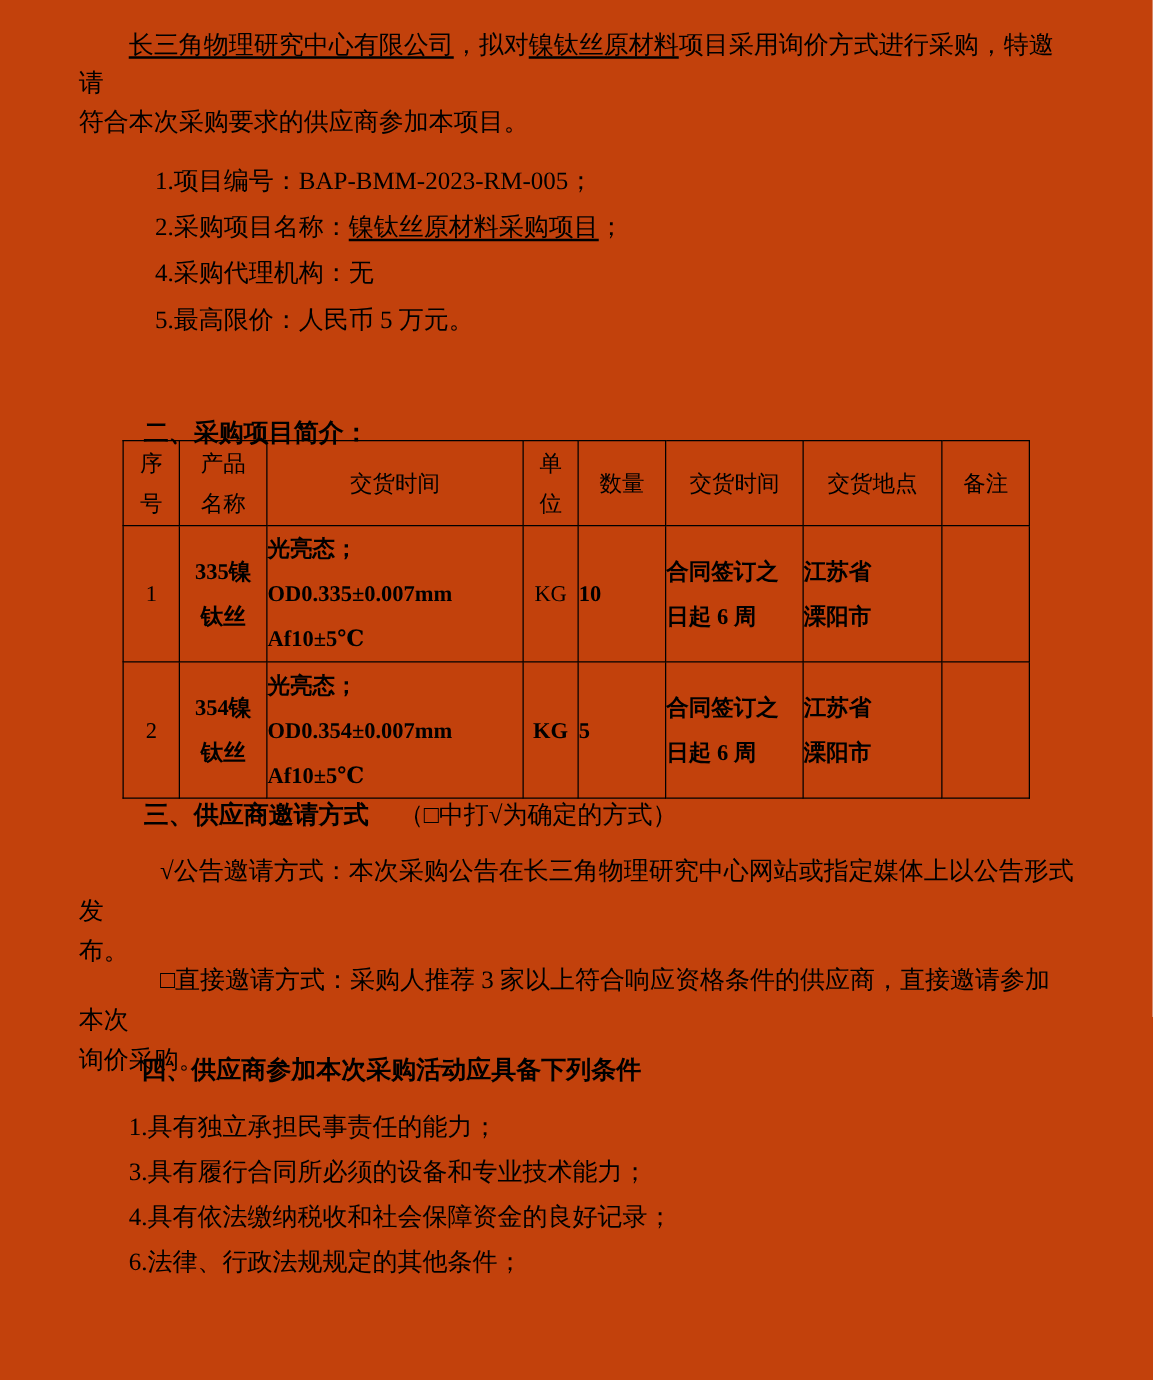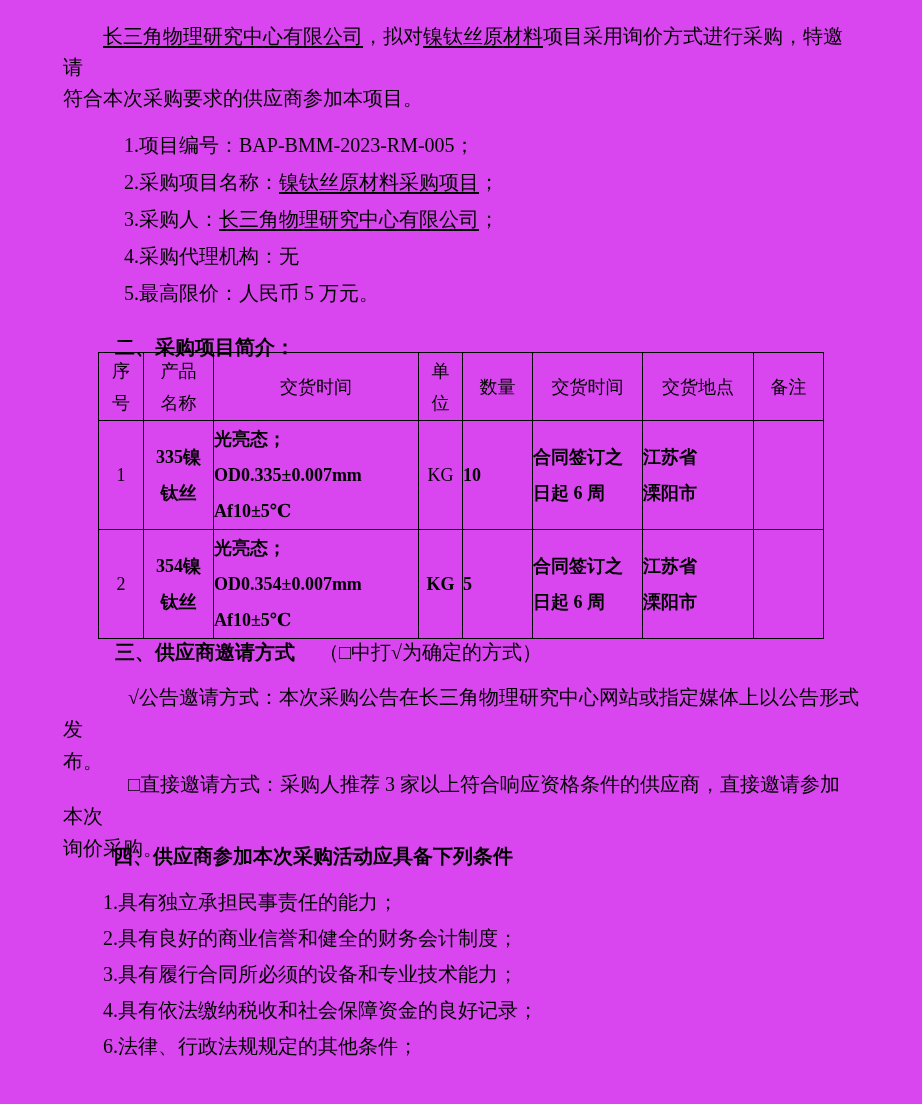--- a/index.html
+++ b/index.html
@@ -4,21 +4,21 @@
 <style>
   * { margin:0; padding:0; box-sizing:border-box; }
   html,body { background:#ffffff; }
   body {
     width:922px; height:1104px;
     position:relative;
     font-family:"Liberation Serif","DejaVu Serif",serif;
     color:#000;
     overflow:hidden;
   }
-  .page { position:absolute; left:0; top:0; width:922px; height:1104px; background:#d946ef; }
+  .page { position:absolute; left:0; top:0; width:922px; height:1104px; background:#c2410c; }
 
   
   .hd {
     position:absolute;
     font-family:"Liberation Sans","DejaVu Sans",sans-serif;
     font-weight:bold;
     font-size:20px;
     line-height:30px;
     white-space:nowrap;
   }
@@ -75,21 +75,20 @@
 
 <div class="page">
 
   <p id="intro" class="para"><span class="u">长三角物理研究中心有限公司</span><span>，拟对</span><span class="u">镍钛丝原材料</span><span>项目采用询价方式进行采购，特邀请
 符合本次采购要求的供应商参加本项目。</span></p>
 
 
   <div id="list1">
     <div class="li"><span>1.项目编号：BAP-BMM-2023-RM-005；</span><span class="u"></span><span></span></div>
     <div class="li"><span>2.采购项目名称：</span><span class="u">镍钛丝原材料采购项目</span><span>；</span></div>
-    <div class="li"><span>3.采购人：</span><span class="u">长三角物理研究中心有限公司</span><span>；</span></div>
     <div class="li"><span>4.采购代理机构：无</span><span class="u"></span><span></span></div>
     <div class="li"><span>5.最高限价：人民币 5 万元。</span><span class="u"></span><span></span></div>
   </div>
 
   <h3 id="h2" class="hd">二、采购项目简介：</h3>
 
   <table id="tbl">
     <colgroup>
       <col style="width:45px">
         <col style="width:70px">
@@ -152,19 +151,18 @@
   <p id="pa" class="para">√公告邀请方式：本次采购公告在长三角物理研究中心网站或指定媒体上以公告形式发
 布。</p>
 
   <p id="pd" class="para">□直接邀请方式：采购人推荐 3 家以上符合响应资格条件的供应商，直接邀请参加本次
 询价采购。</p>
 
   <h3 id="h4" class="hd">四、供应商参加本次采购活动应具备下列条件</h3>
 
   <div id="list4">
     <div class="li">1.具有独立承担民事责任的能力；</div>
-    <div class="li">2.具有良好的商业信誉和健全的财务会计制度；</div>
     <div class="li">3.具有履行合同所必须的设备和专业技术能力；</div>
     <div class="li">4.具有依法缴纳税收和社会保障资金的良好记录；</div>
     <div class="li">6.法律、行政法规规定的其他条件；</div>
   </div>
 
 </div>
 
 </body></html>

